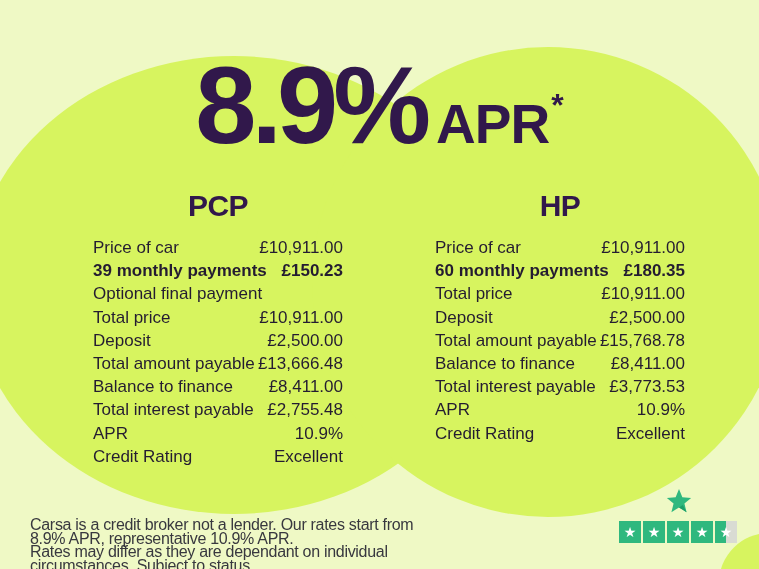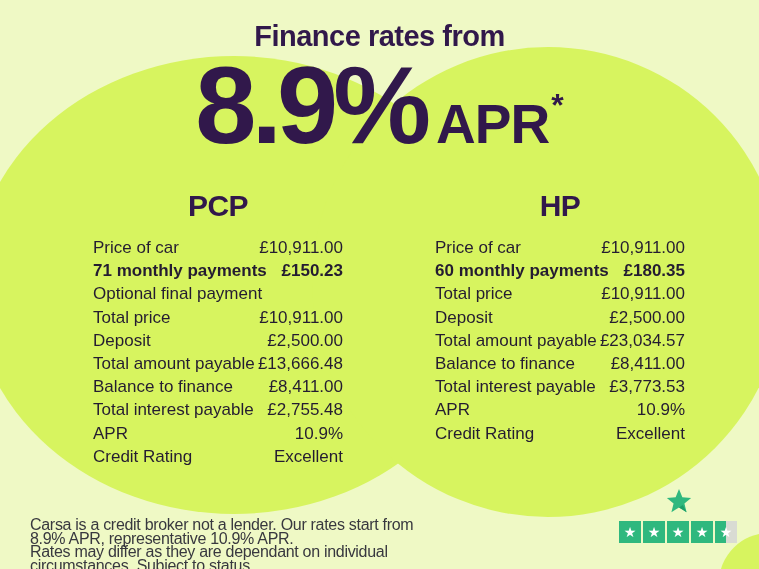--- a/index.html
+++ b/index.html
@@ -76,36 +76,35 @@
 </head>
 <body>
 
 <div class="canvas">
 
   <div class="blob blob-left"></div>
   <div class="blob blob-right"></div>
   <div class="blob blob-corner"></div>
 
   <div class="layer">
-    <div class="title">Finance rates from</div>
 
     <div class="rate-line">
       <span class="rate">8.9%</span>
       <span class="apr">APR</span>
       <span class="asterisk">*</span>
     </div>
 
     <section class="col col-pcp">
       <h2>PCP</h2>
       <div class="row">
           <span class="lbl">Price of car</span>
           <span class="val">£10,911.00</span>
         </div>
       <div class="row bold">
-          <span class="lbl">71 monthly payments</span>
+          <span class="lbl">39 monthly payments</span>
           <span class="val">£150.23</span>
         </div>
       <div class="row">
           <span class="lbl">Optional final payment</span>
           <span class="val"></span>
         </div>
       <div class="row">
           <span class="lbl">Total price</span>
           <span class="val">£10,911.00</span>
         </div>
@@ -148,21 +147,21 @@
       <div class="row">
           <span class="lbl">Total price</span>
           <span class="val">£10,911.00</span>
         </div>
       <div class="row">
           <span class="lbl">Deposit</span>
           <span class="val">£2,500.00</span>
         </div>
       <div class="row">
           <span class="lbl">Total amount payable</span>
-          <span class="val">£23,034.57</span>
+          <span class="val">£15,768.78</span>
         </div>
       <div class="row">
           <span class="lbl">Balance to finance</span>
           <span class="val">£8,411.00</span>
         </div>
       <div class="row">
           <span class="lbl">Total interest payable</span>
           <span class="val">£3,773.53</span>
         </div>
       <div class="row">

